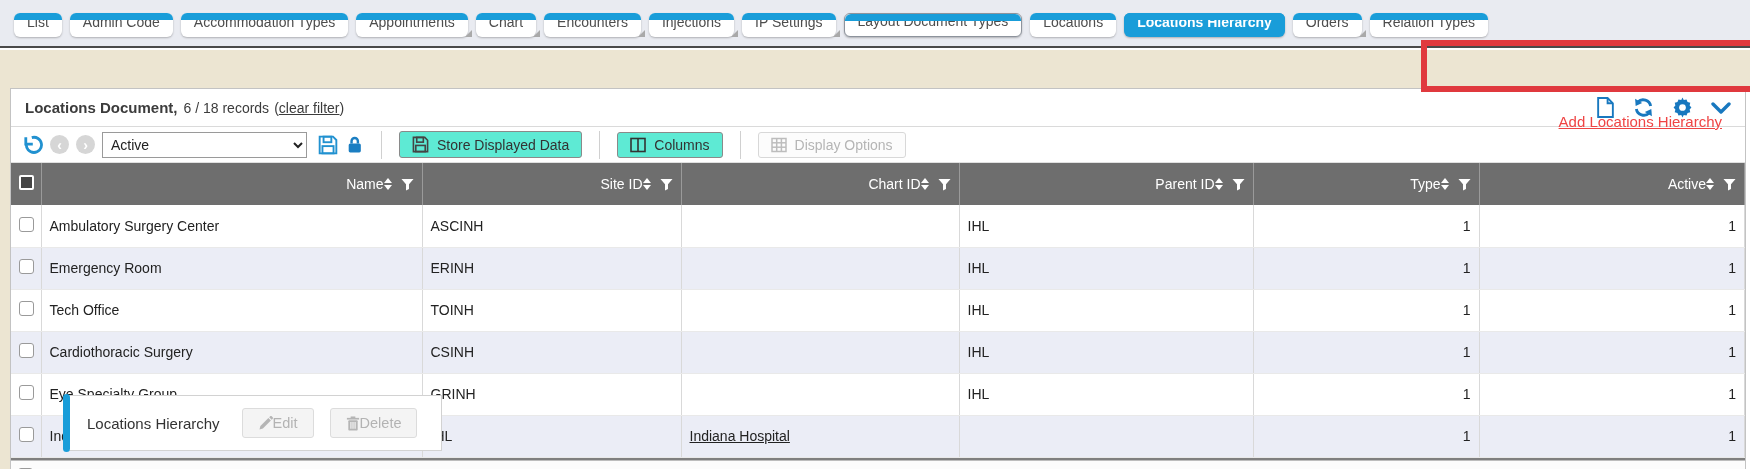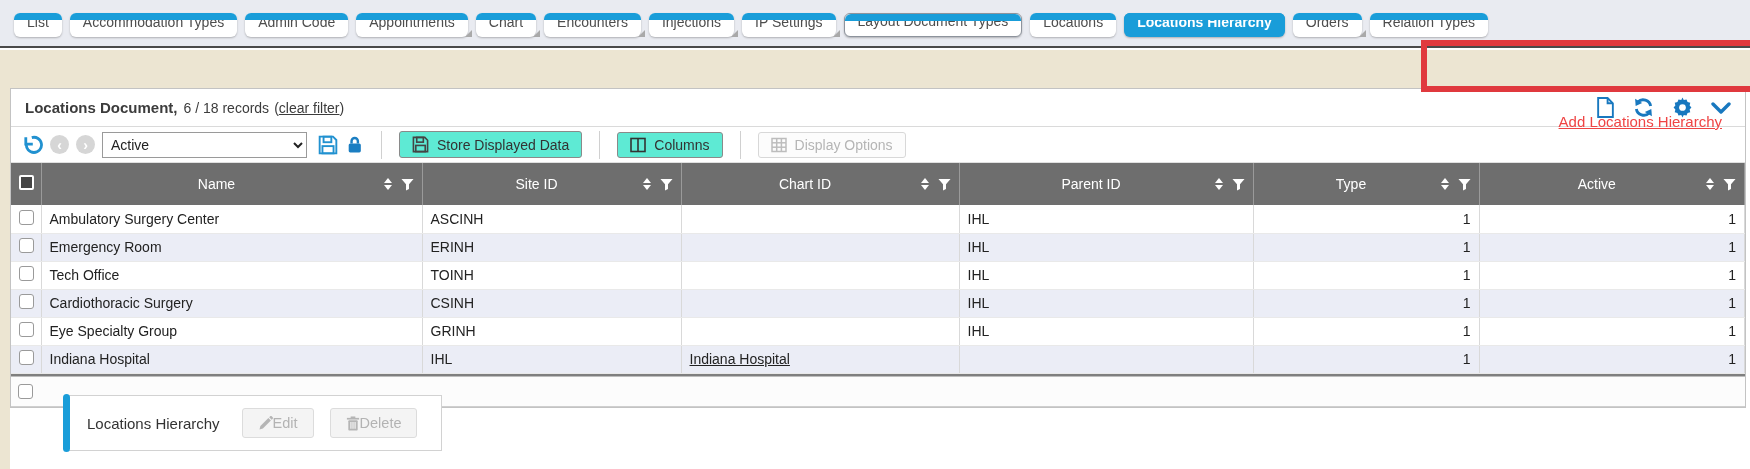--- a/index.html
+++ b/index.html
@@ -49,28 +49,28 @@
     color: #222; border: 1px solid #9a9a9a; background: #fff; padding: 0 4px; }
   .vsep { width: 1px; height: 28px; background: #d0d0d0; margin: 0 10px; }
   .tbtn { display: flex; align-items: center; gap: 8px; border: 1px solid #8a8a8a; border-radius: 3px;
     background: #5eead4; padding: 4px 12px; font-size: 14px; color: #333; cursor: pointer;
     font-family: "Liberation Sans", sans-serif; }
   .tbtn.disabled { border-color: #d8d8d8; color: #b5b5b5; cursor: default; background: #fcfcfc; }
 
   
   table.grid { width: 100%; border-collapse: collapse; table-layout: fixed; }
   table.grid th { background: #6e6e6e; color: #fff; font-weight: normal; font-size: 14px;
-    text-align: center; padding: 3px 8px; height: 42px; border-right: 1px solid #9a9a9a; }
+    text-align: right; padding: 3px 8px; height: 42px; border-right: 1px solid #9a9a9a; }
   table.grid th .thwrap { display: flex; align-items: center; }
   table.grid th .thlabel { flex: 1; overflow: hidden; white-space: nowrap; }
   .sortic { display: inline-flex; flex-direction: column; gap: 2px; margin-right: 9px; }
   .sortic i { display: block; width: 0; height: 0; border-left: 4px solid transparent; border-right: 4px solid transparent; }
   .sortic .up { border-bottom: 5px solid #fff; }
   .sortic .dn { border-top: 5px solid #fff; }
-  table.grid td { font-size: 14px; color: #222; padding: 4px 8px; height: 28px;
+  table.grid td { font-size: 14px; color: #222; padding: 4px 8px; height: 42px;
     border-right: 1px solid #d9d9d9; border-bottom: 1px solid #e9e9e9; white-space: nowrap; overflow: hidden; }
   table.grid tr.alt td { background: #ebedf6; }
   table.grid td.num { text-align: right; }
   .cb { width: 15px; height: 15px; border: 1px solid #9a9a9a; border-radius: 3px; background: #fff; display: inline-block; }
   .hdr-cb { width: 15px; height: 15px; border: 2px solid #fff; border-radius: 2px; background: #454545; display: inline-block; }
   td.cbcell, th.cbcell { text-align: center; padding: 4px 0; }
   td a.cell-link { color: #222; text-decoration: underline; }
 
   .dbl-border { height: 3px; background: #fff; border-top: 2px solid #7f7f7f; border-bottom: 1px solid #bdbdbd; }
   .footer-row { height: 30px; background: #fcfcfc; display: flex; align-items: center; padding-left: 7px;
@@ -92,25 +92,25 @@
 
 <div class="page">
 
   <div class="tabbar">
       <div class="tab">
         <span class="topbar"></span>
         <span>List</span>
       </div>
       <div class="tab">
         <span class="topbar"></span>
+        <span>Admin Code</span>
+      </div>
+      <div class="tab">
+        <span class="topbar"></span>
         <span>Accommodation Types</span>
-      </div>
-      <div class="tab">
-        <span class="topbar"></span>
-        <span>Admin Code</span>
       </div>
       <div class="tab">
         <span class="topbar"></span>
         <span>Appointments</span>
         <span class="caret"></span>
       </div>
       <div class="tab">
         <span class="topbar"></span>
         <span>Chart</span>
         <span class="caret"></span>

